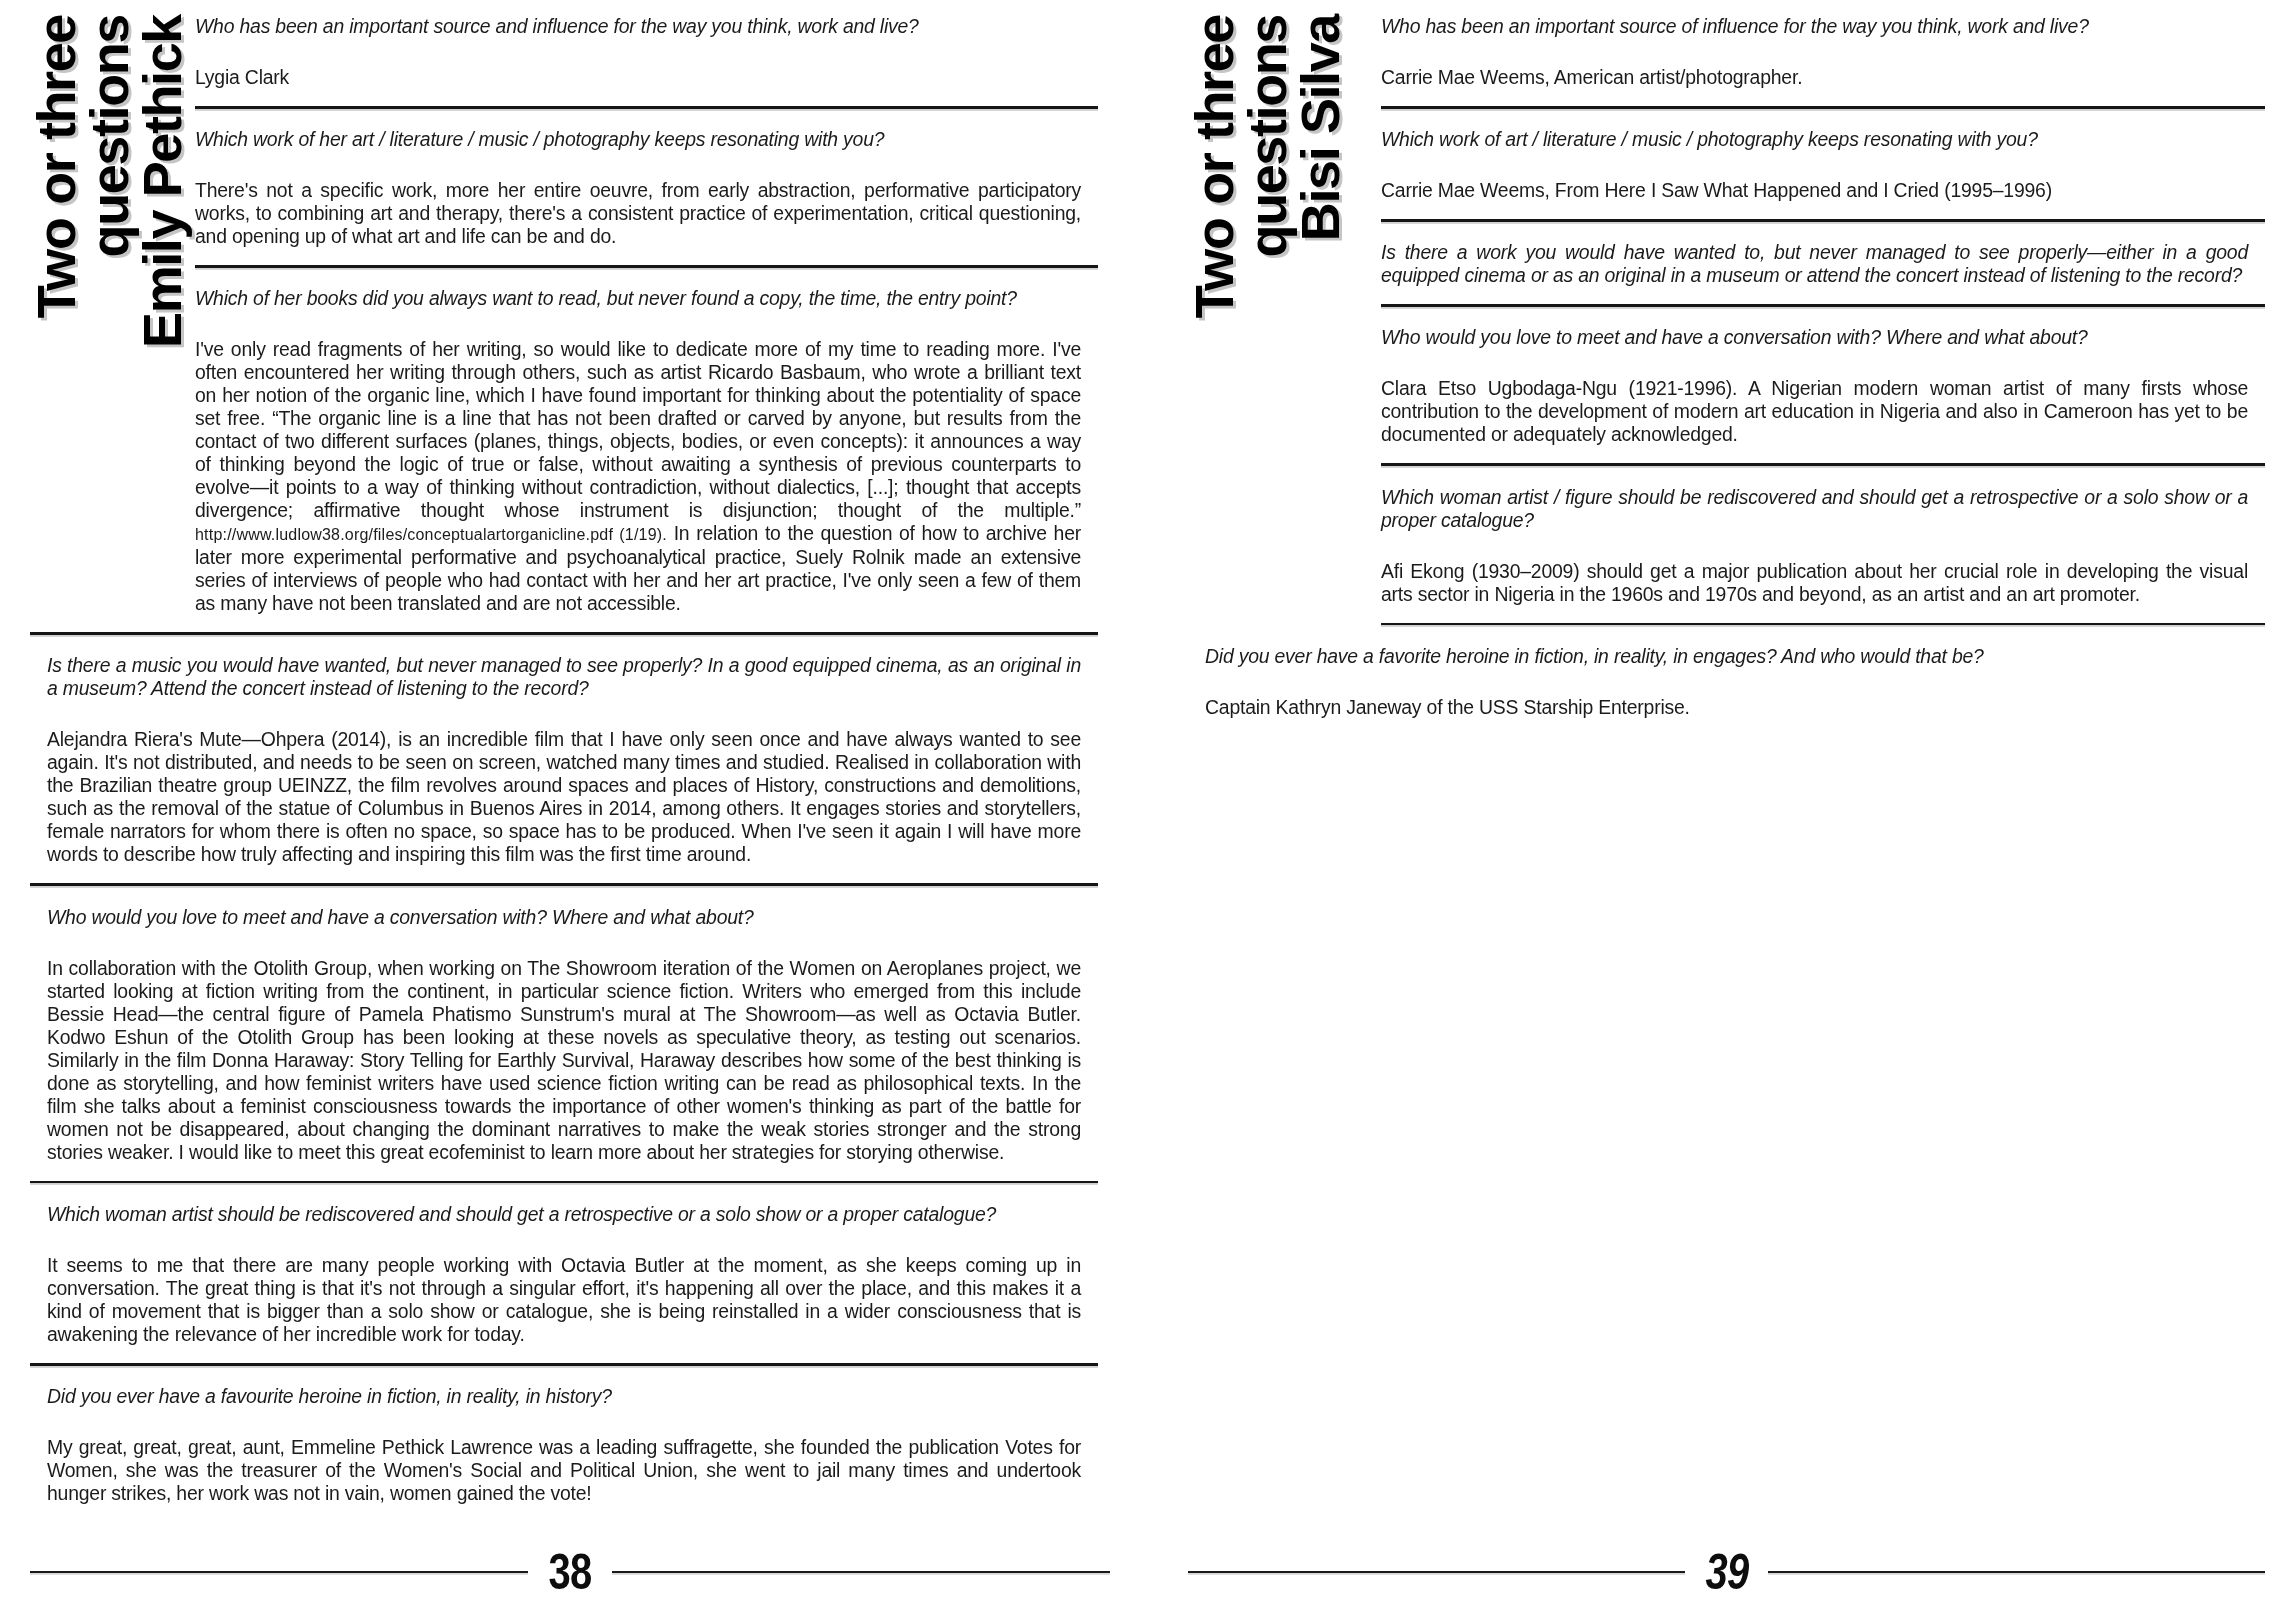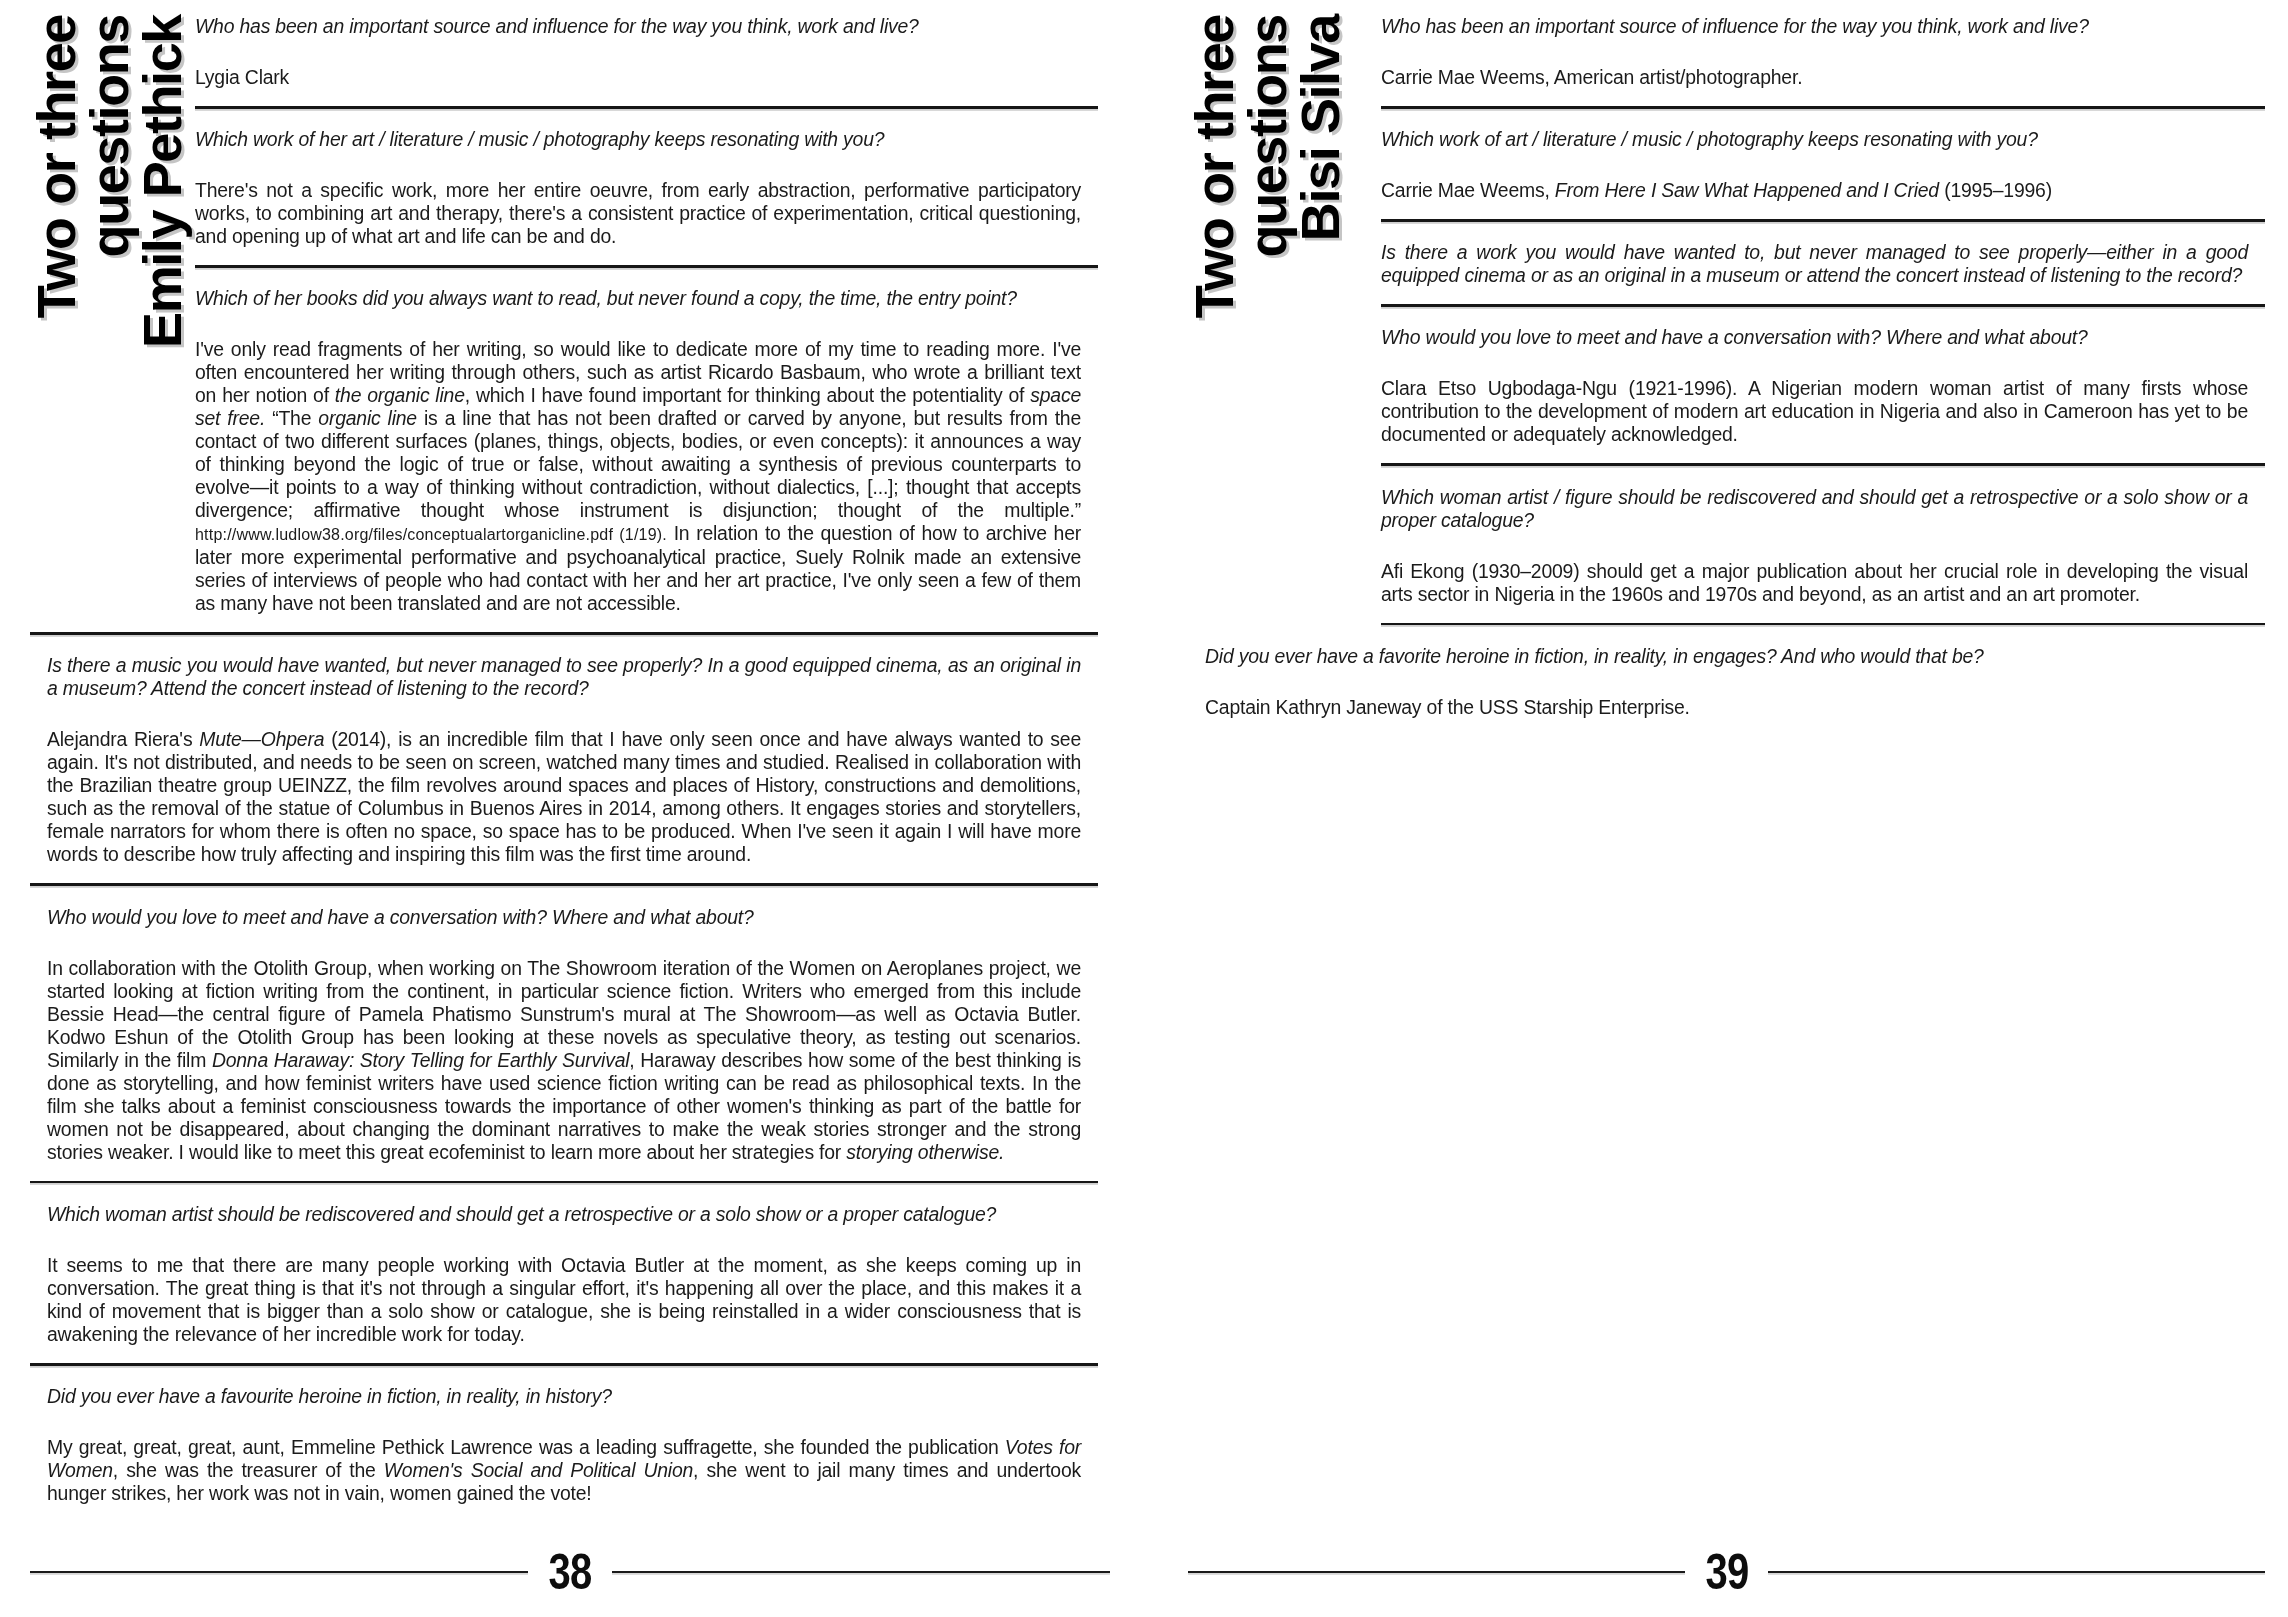--- a/index.html
+++ b/index.html
@@ -44,30 +44,30 @@
   .q{font-style:italic;margin-top:19.4px;}
   .q.first{margin-top:0;}
   .a{margin-top:28px;}
   .a.cont{margin-top:23px;}
   .rule{
     overflow:hidden; 
     height:2.8px;background:#161616;
     box-shadow:0 1.8px 0 #cfcfcf;
     margin-top:10px;
   }
-  .seg-italic{font-style:italic;}
+  .seg-italic{}
   .seg-url{font-size:16px;letter-spacing:0.2px;}
 
   
   .footer{
     position:absolute;bottom:20px;
     display:flex;align-items:center;
   }
   .page-left  .footer{left:30px;right:34px;}
-  .page-right .footer{left:44px;right:23px;}
+  .page-right .footer{left:44px;right:23px;font-style:italic;}
   .fline{flex:1;height:1.8px;background:#1a1a1a;box-shadow:0 1.8px 0 #d6d6d6;}
   .fnum{
     padding:0 14.8px;
     font-size:50px;line-height:52px;font-weight:bold;color:#0d0d0d;
   }
   .fnum span{display:inline-block;transform:scaleX(0.8);letter-spacing:-0.9px;}
 </style>
 </head>
 <body>
 

